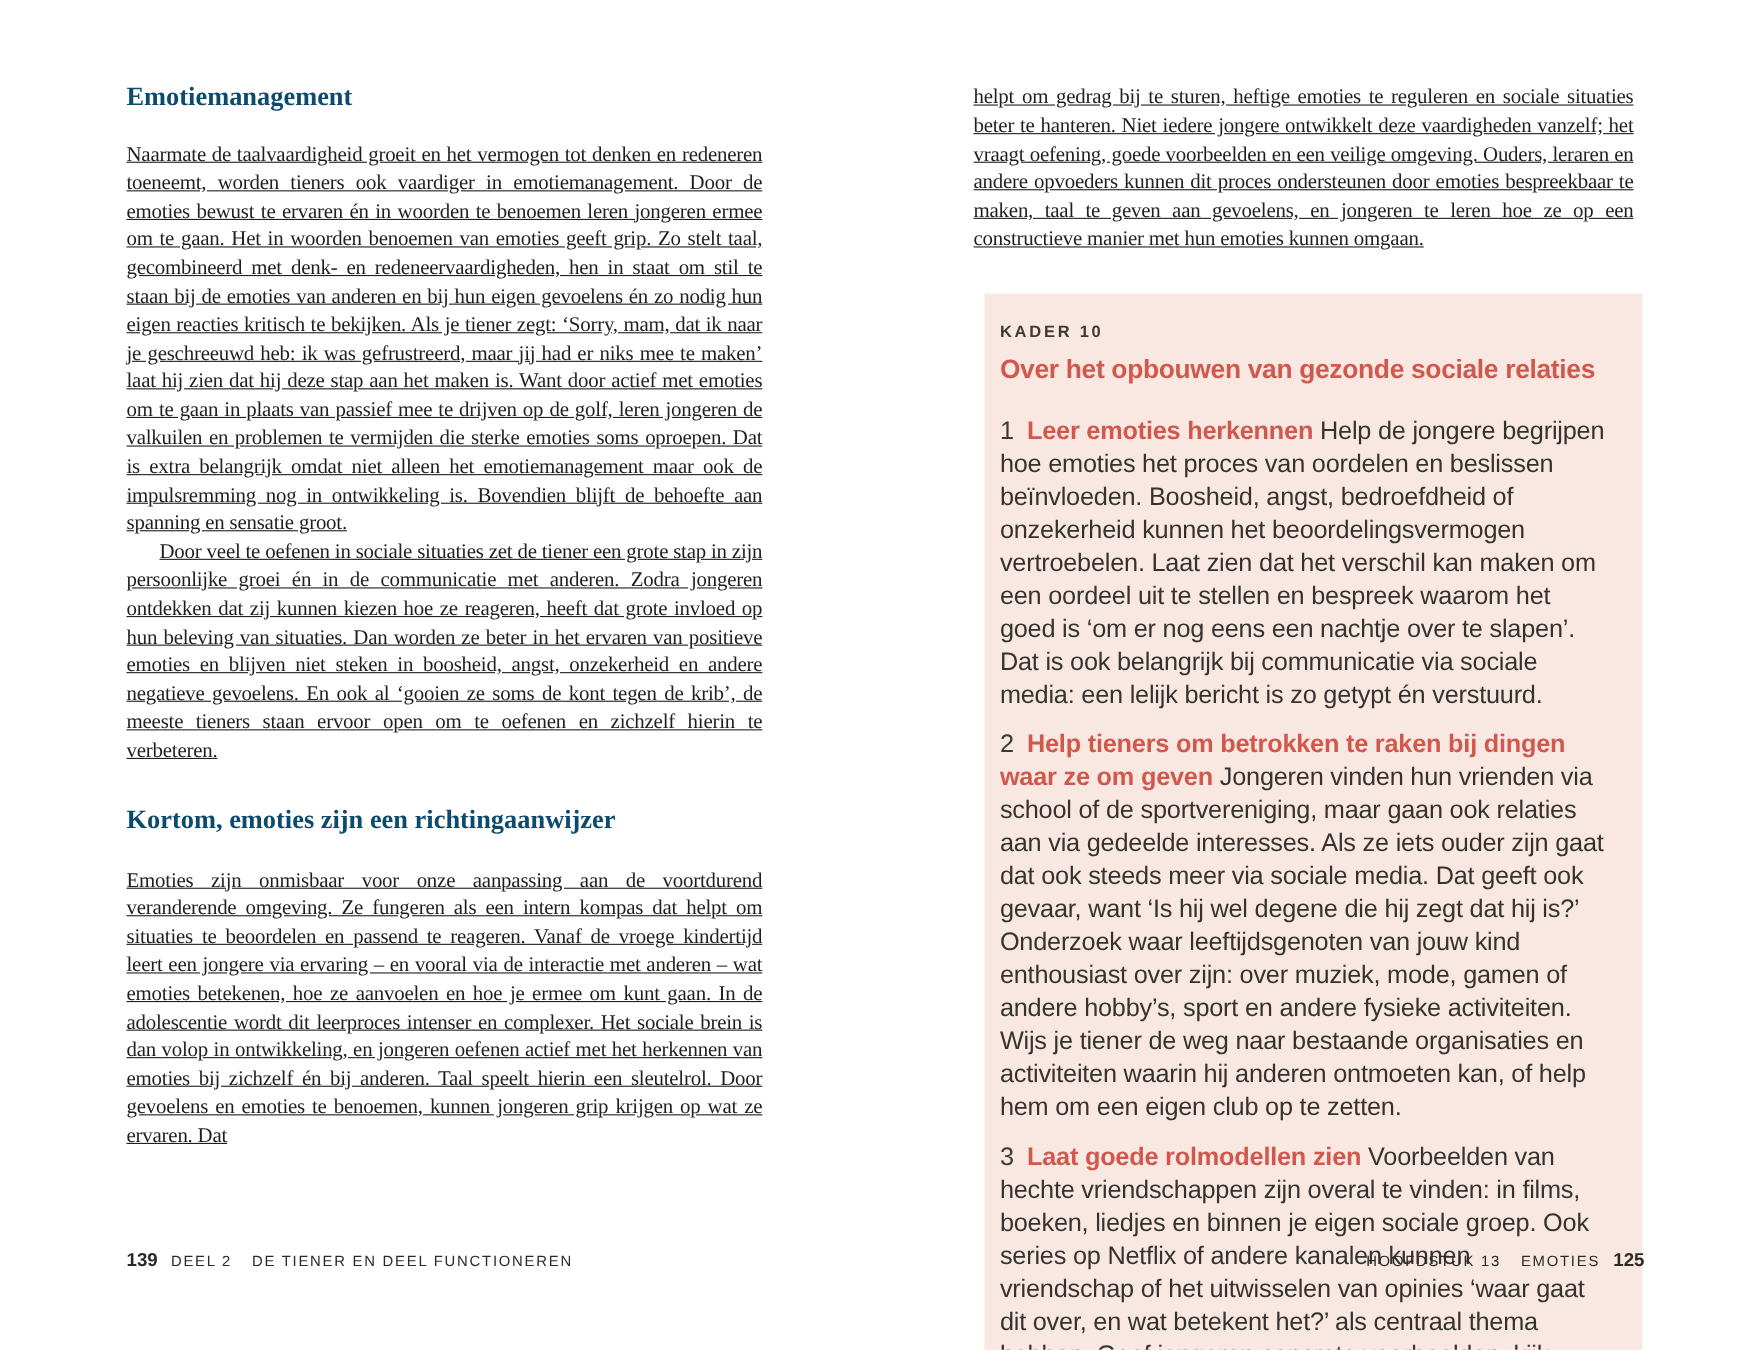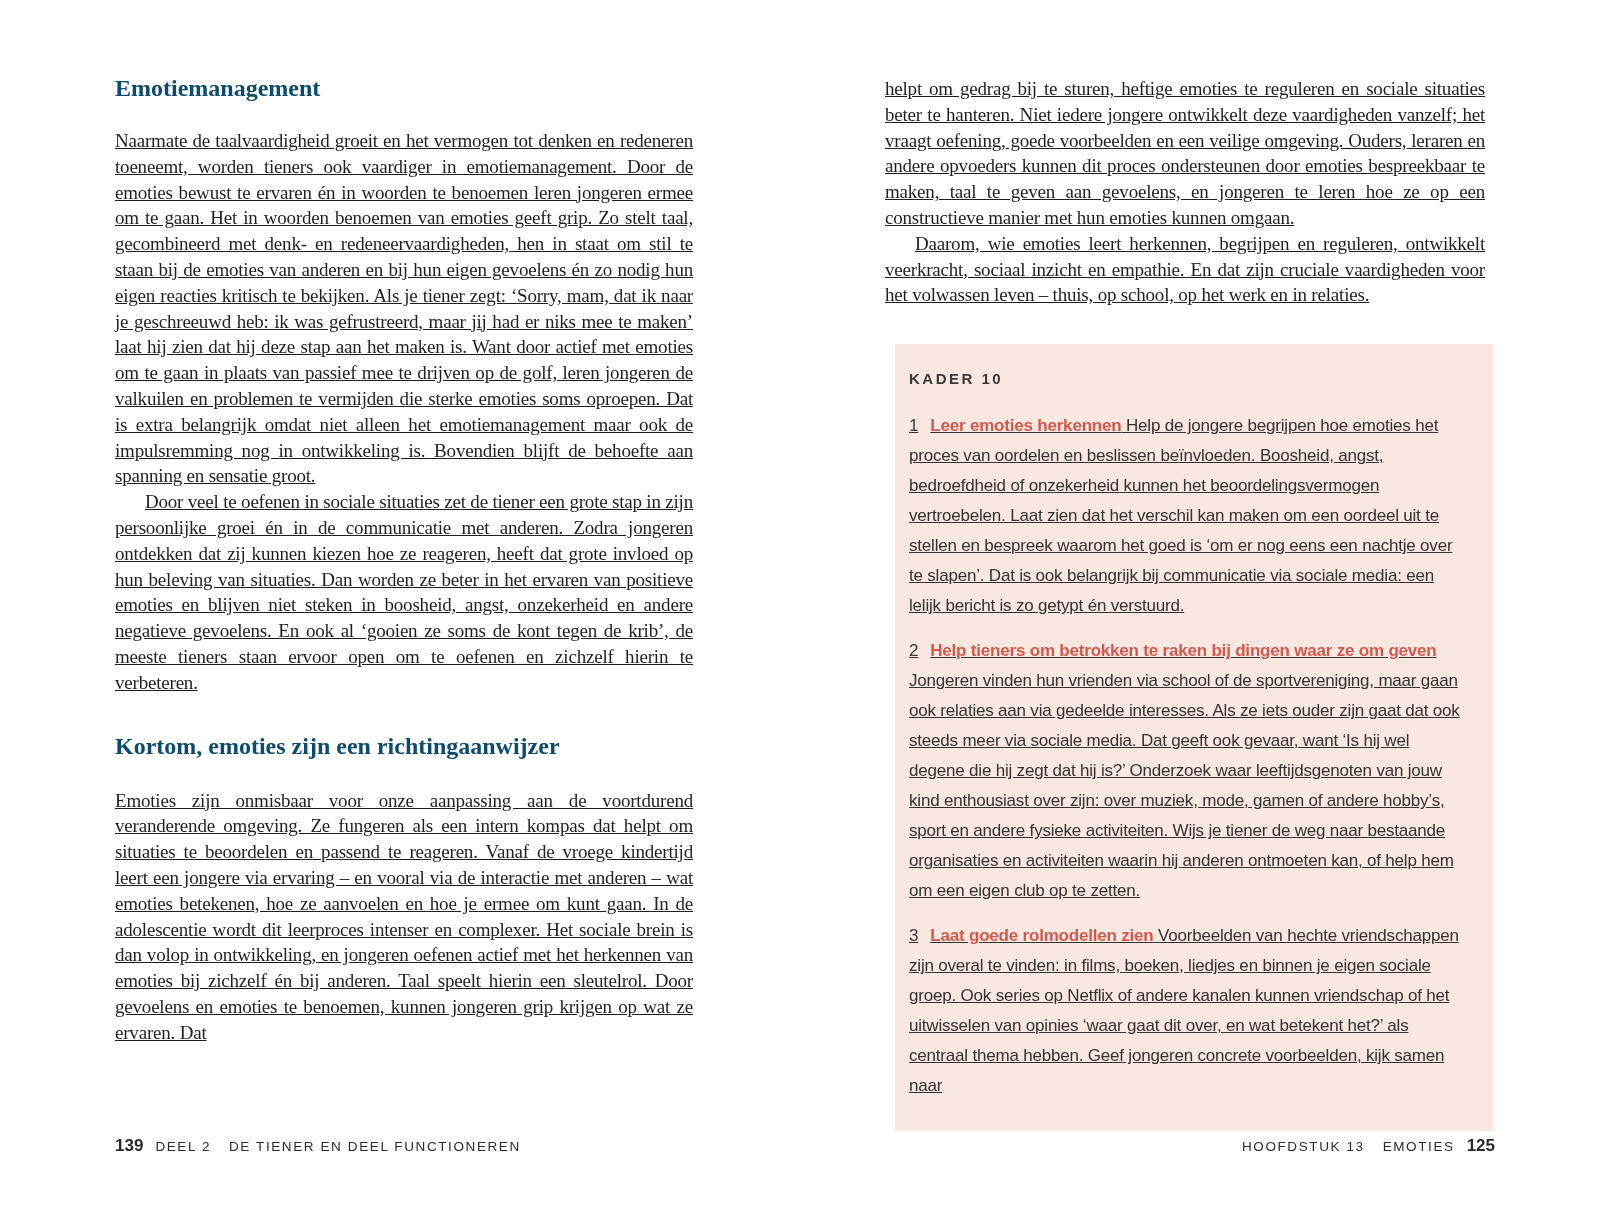--- a/index.html
+++ b/index.html
@@ -34,22 +34,22 @@
   }
   .kader-label{
     font-size:15px;font-weight:700;letter-spacing:2.5px;
     color:#3b3a37;margin:0;
   }
   .kader-title{
     font-size:24px;line-height:30px;font-weight:700;letter-spacing:-0.3px;
     color:#d0584c;margin:12px 0 0 0;
   }
   .kitem{
-    font-size:17px;line-height:30px;letter-spacing:-0.2px;
-    color:#343330;margin:15px 0 0 0;text-align:left;text-decoration:underline;
+    font-size:23px;line-height:30px;letter-spacing:-0.2px;
+    color:#343330;margin:15px 0 0 0;text-align:left;
   }
   .kitem.first{margin-top:24px;}
   .knum{color:#3b3a37;margin-right:12px;}
   .khead{font-weight:700;color:#d0584c;}
 
   .footer{
     position:absolute;top:1136px;
     font-family:"Liberation Sans",sans-serif;
     font-size:13.5px;letter-spacing:1.6px;color:#2b2a28;white-space:nowrap;
   }
@@ -70,24 +70,24 @@
   <p class="body-p indent" id="left-para-2">Door veel te oefenen in sociale situaties zet de tiener een grote stap in zijn persoonlijke groei én in de communicatie met anderen. Zodra jongeren ontdekken dat zij kunnen kiezen hoe ze reageren, heeft dat grote invloed op hun beleving van situaties. Dan worden ze beter in het ervaren van positieve emoties en blijven niet steken in boosheid, angst, onzekerheid en andere negatieve gevoelens. En ook al ‘gooien ze soms de kont tegen de krib’, de meeste tieners staan ervoor open om te oefenen en zichzelf hierin te verbeteren.</p>
 
   <h2 class="serif-head" id="heading-2">Kortom, emoties zijn een richtingaanwijzer</h2>
 
   <p class="body-p" id="left-para-3">Emoties zijn onmisbaar voor onze aanpassing aan de voortdurend veranderende omgeving. Ze fungeren als een intern kompas dat helpt om situaties te beoordelen en passend te reageren. Vanaf de vroege kindertijd leert een jongere via ervaring – en vooral via de interactie met anderen – wat emoties betekenen, hoe ze aanvoelen en hoe je ermee om kunt gaan. In de adolescentie wordt dit leerproces intenser en complexer. Het sociale brein is dan volop in ontwikkeling, en jongeren oefenen actief met het herkennen van emoties bij zichzelf én bij anderen. Taal speelt hierin een sleutelrol. Door gevoelens en emoties te benoemen, kunnen jongeren grip krijgen op wat ze ervaren. Dat</p>
 </div>
 
 <div class="col" id="col-right">
   <p class="body-p" id="right-para-1">helpt om gedrag bij te sturen, heftige emoties te reguleren en sociale situaties beter te hanteren. Niet iedere jongere ontwikkelt deze vaardigheden vanzelf; het vraagt oefening, goede voorbeelden en een veilige omgeving. Ouders, leraren en andere opvoeders kunnen dit proces ondersteunen door emoties bespreekbaar te maken, taal te geven aan gevoelens, en jongeren te leren hoe ze op een constructieve manier met hun emoties kunnen omgaan.</p>
 
-  <p class="body-p indent" id="right-para-2">Daarom, wie emoties leert herkennen, begrijpen en reguleren, ontwikkelt veerkracht, sociaal inzicht en empathie. En dat zijn cruciale vaardigheden voor het volwassen leven – thuis, op school, op het werk en in relaties.</p>
 
   <div class="kader">
     <p class="kader-label">KADER 10</p>
+    <h3 class="kader-title">Over het opbouwen van gezonde sociale relaties</h3>
 
     <p class="kitem first"><span class="knum">1</span><span class="khead">Leer emoties herkennen</span> <span>Help de jongere begrijpen hoe emoties het proces van oordelen en beslissen beïnvloeden. Boosheid, angst, bedroefdheid of onzekerheid kunnen het beoordelingsvermogen vertroebelen. Laat zien dat het verschil kan maken om een oordeel uit te stellen en bespreek waarom het goed is ‘om er nog eens een nachtje over te slapen’. Dat is ook belangrijk bij communicatie via sociale media: een lelijk bericht is zo getypt én verstuurd.</span></p>
 
     <p class="kitem"><span class="knum">2</span><span class="khead">Help tieners om betrokken te raken bij dingen waar ze om geven</span> <span>Jongeren vinden hun vrienden via school of de sportvereniging, maar gaan ook relaties aan via gedeelde interesses. Als ze iets ouder zijn gaat dat ook steeds meer via sociale media. Dat geeft ook gevaar, want ‘Is hij wel degene die hij zegt dat hij is?’ Onderzoek waar leeftijdsgenoten van jouw kind enthousiast over zijn: over muziek, mode, gamen of andere hobby’s, sport en andere fysieke activiteiten. Wijs je tiener de weg naar bestaande organisaties en activiteiten waarin hij anderen ontmoeten kan, of help hem om een eigen club op te zetten.</span></p>
 
     <p class="kitem"><span class="knum">3</span><span class="khead">Laat goede rolmodellen zien</span> <span>Voorbeelden van hechte vriendschappen zijn overal te vinden: in films, boeken, liedjes en binnen je eigen sociale groep. Ook series op Netflix of andere kanalen kunnen vriendschap of het uitwisselen van opinies ‘waar gaat dit over, en wat betekent het?’ als centraal thema hebben. Geef jongeren concrete voorbeelden, kijk samen naar</span></p>
   </div>
 </div>
 
 <div class="footer" id="footer-left">

